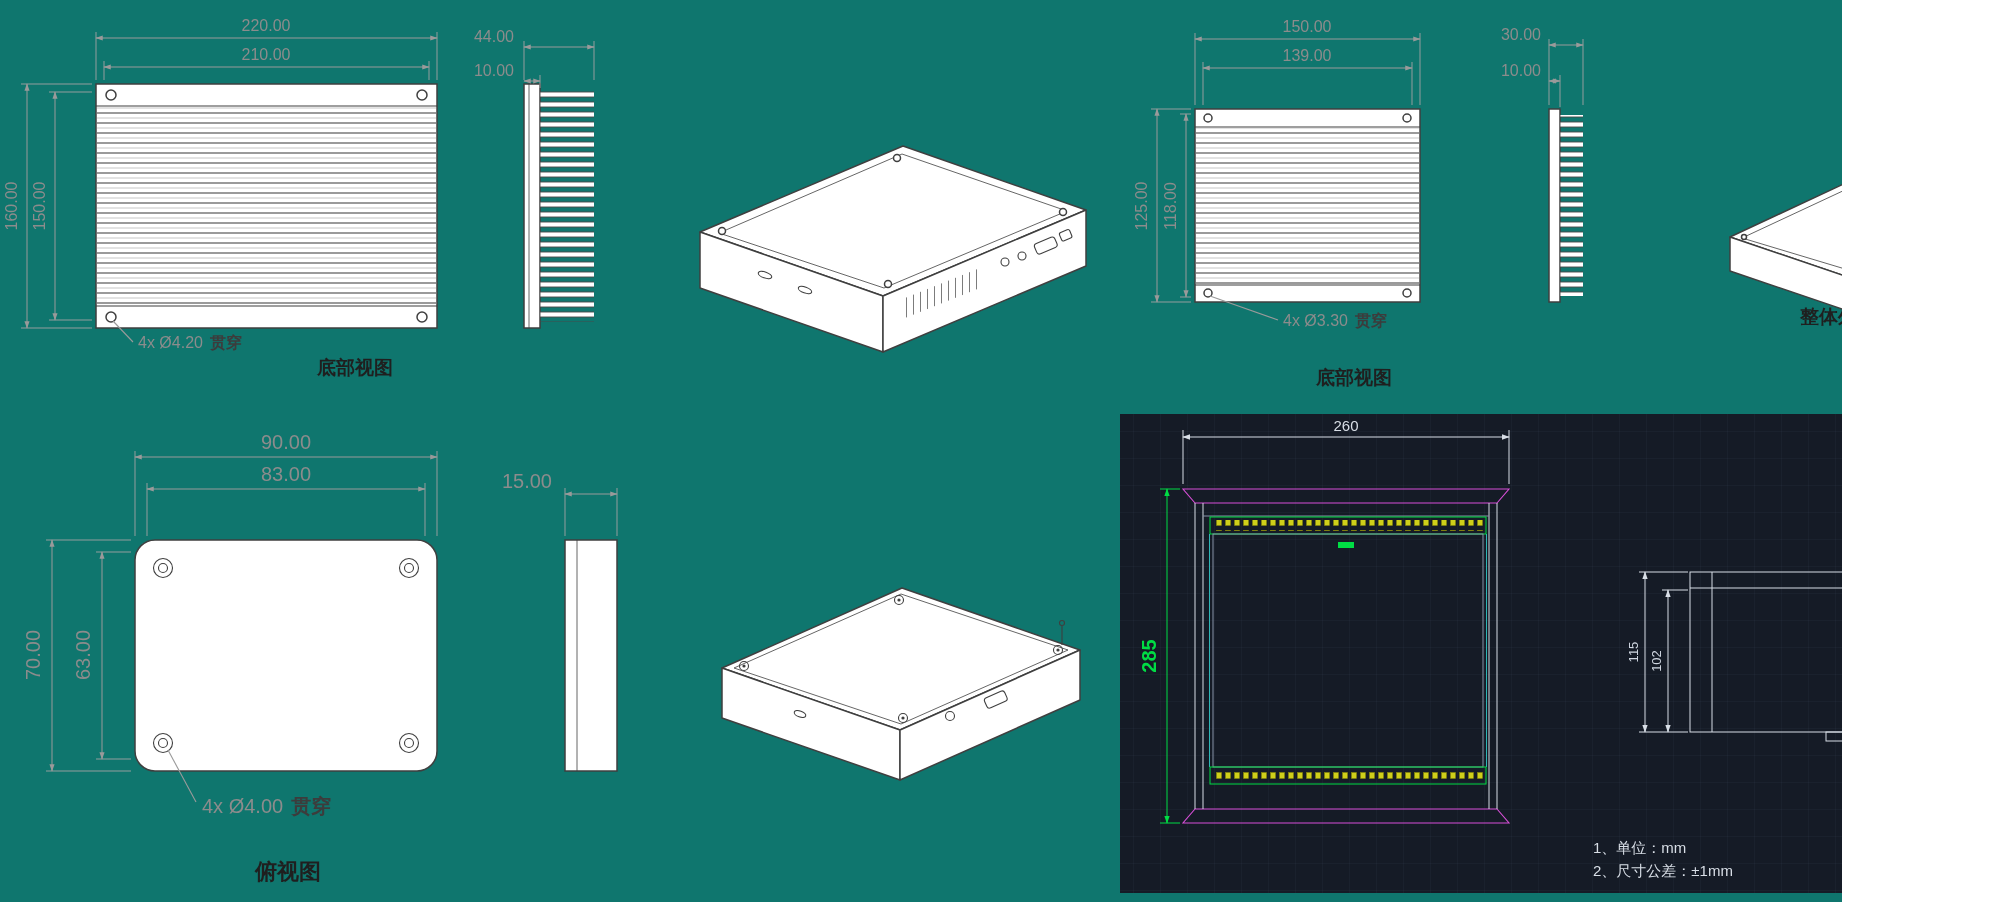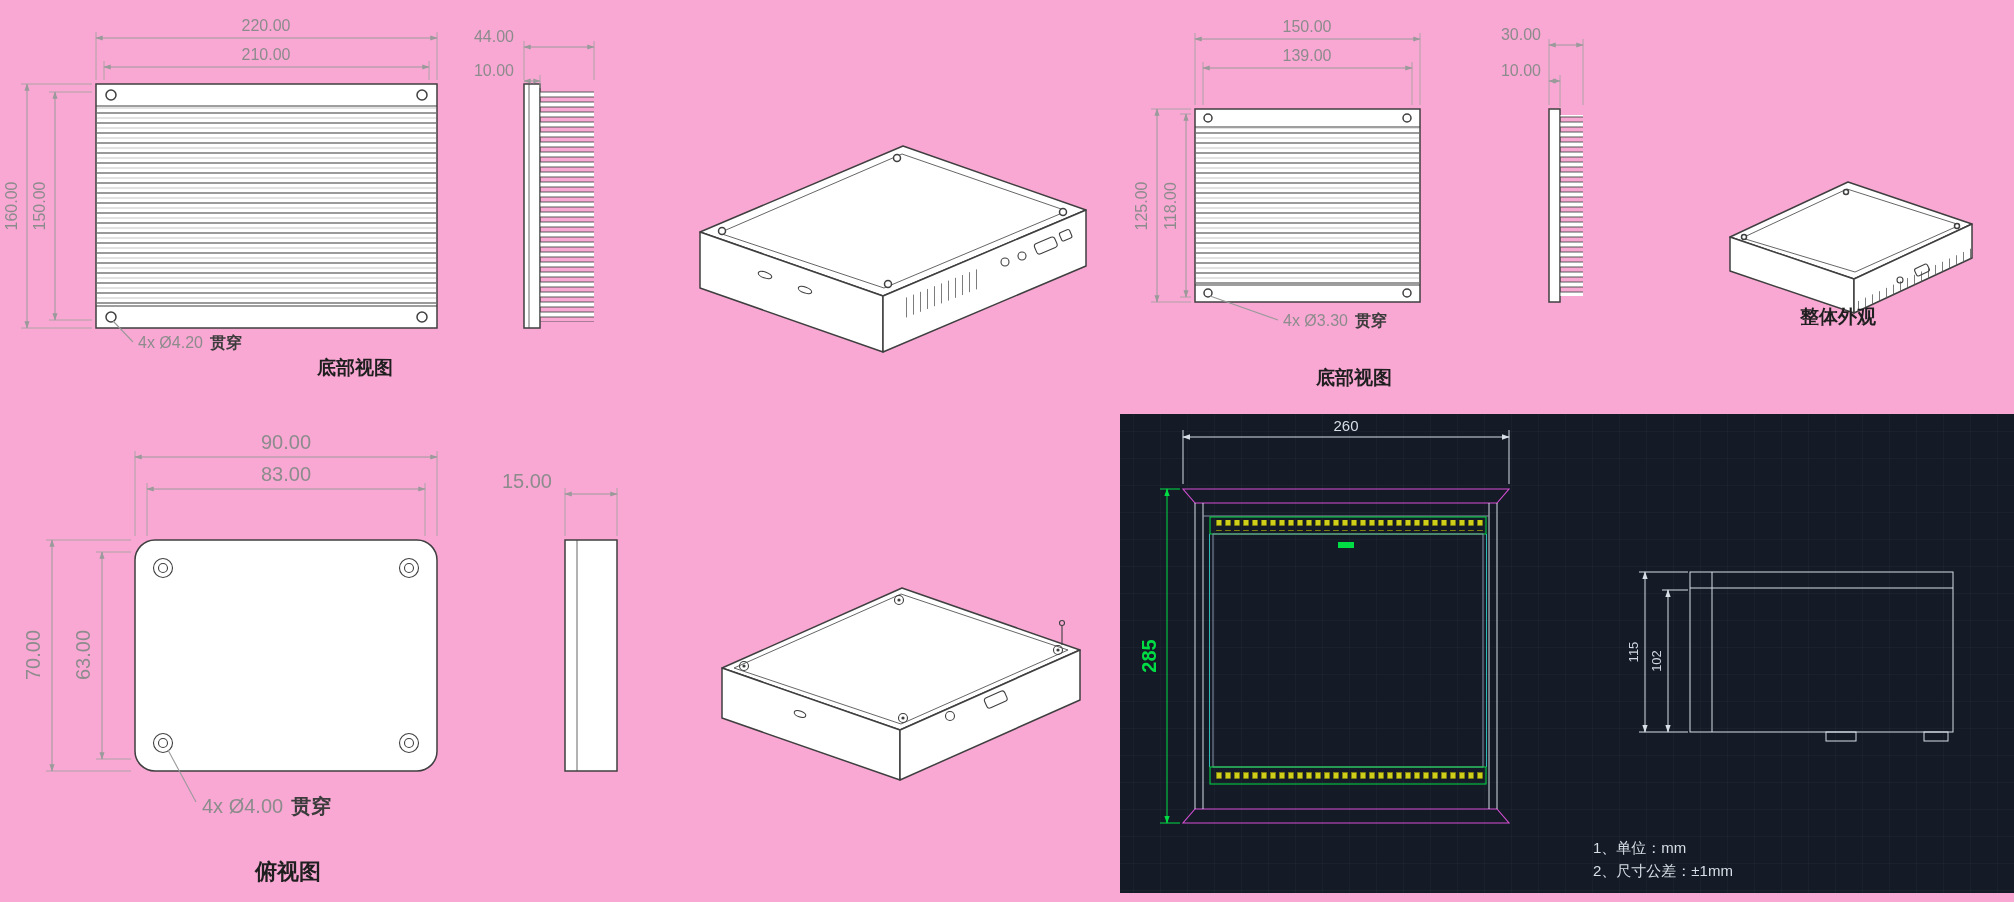--- a/index.html
+++ b/index.html
@@ -1,16 +1,16 @@
 <!DOCTYPE html>
 <html><head>
 <meta charset="utf-8">
 <style>
   html,body { margin:0; padding:0; background:#ffffff; }
-  #sheet { position:relative; width:2014px; height:902px; background:#f9a8d4; overflow:hidden; }
+  #sheet { position:relative; width:1842px; height:902px; background:#0f766e; overflow:hidden; }
   svg { font-family:"Liberation Sans","DejaVu Sans",sans-serif; }
   .part { fill:#ffffff; stroke:#3f3f3f; stroke-width:1.5; }
   .part-line { stroke:#3f3f3f; stroke-width:1.1; fill:none; }
   .thin { stroke-width:0.8; }
   .ext { stroke:#a3a3a3; stroke-width:0.9; fill:none; }
   .dimline { stroke:#9a9a9a; stroke-width:1; fill:none; }
   .leader { stroke:#9a9a9a; stroke-width:1.1; fill:none; }
   .dimtxt { font-size:16px; fill:#8c8c8c; }
   .dimtxt-lg { font-size:20px; fill:#8c8c8c; }
   .cn-suffix { fill:#3c3c3c; font-weight:bold; }

